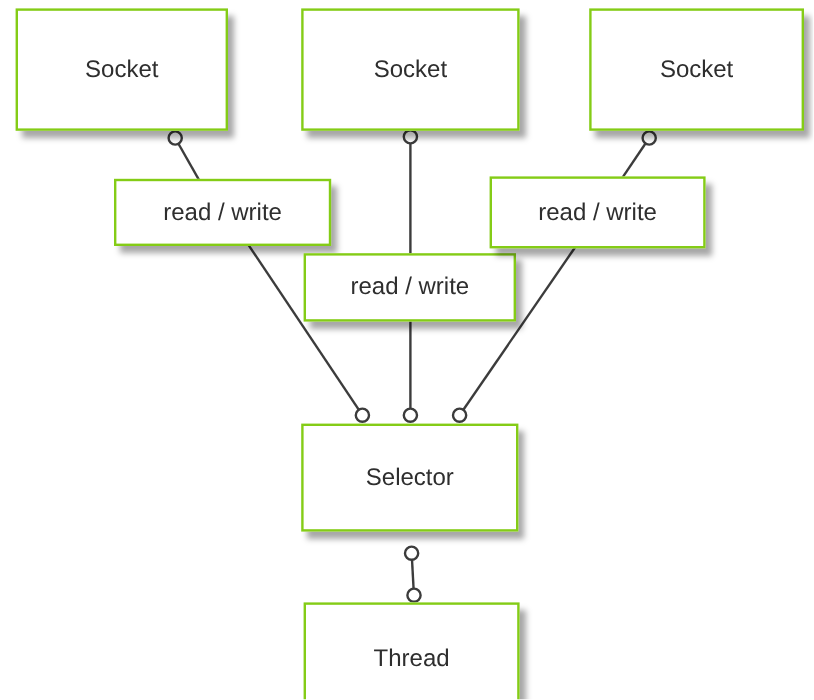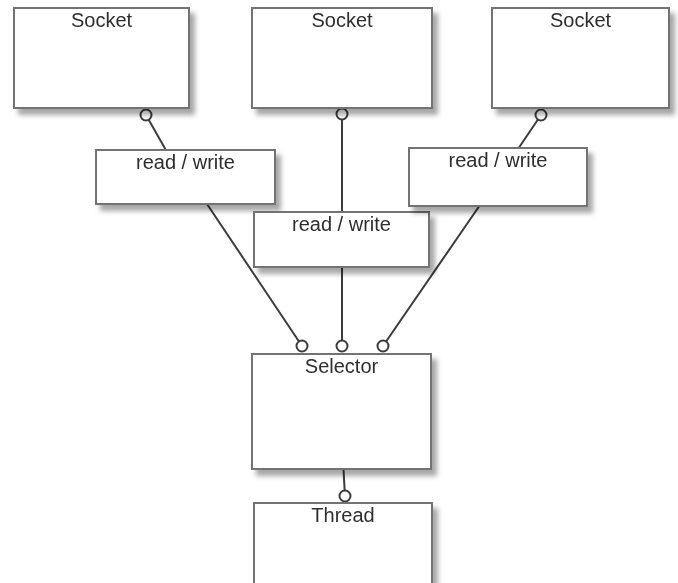--- a/index.html
+++ b/index.html
@@ -29,40 +29,40 @@
   }
   .connectors circle {
     fill: #ffffff;
     stroke: #3c3c3c;
     stroke-width: 2;
   }
   .node {
     position: absolute;
     box-sizing: border-box;
     background: #ffffff;
-    border: 2px solid #737373;
+    border: 2px solid #84cc16;
     box-shadow: 5px 6px 5px rgba(0, 0, 0, 0.35);
     display: flex;
-    align-items: flex-start;
+    align-items: center;
     justify-content: center;
     z-index: 2;
   }
   .node-label {
     font-family: "Liberation Sans", sans-serif;
     font-size: 20px;
     color: #2e2e2e;
     white-space: nowrap;
   }
   #node-socket-1 { left: 13px;  top: 7px;   width: 177px; height: 102px; }
   #node-socket-2 { left: 251px; top: 7px;   width: 182px; height: 102px; }
   #node-socket-3 { left: 491px; top: 7px;   width: 179px; height: 102px; }
   #node-rw-1     { left: 95px;  top: 149px; width: 181px; height: 56px; }
   #node-rw-2     { left: 253px; top: 211px; width: 177px; height: 57px; }
   #node-rw-3     { left: 408px; top: 147px; width: 180px; height: 60px; }
-  #node-selector { left: 251px; top: 353px; width: 181px; height: 117px; }
+  #node-selector { left: 251px; top: 353px; width: 181px; height: 90px; }
   #node-thread   { left: 253px; top: 502px; width: 180px; height: 95px; }
 </style>
 </head>
 <body>
 
 <div class="canvas">
 
   <svg class="connectors" viewBox="0 0 678 583" xmlns="http://www.w3.org/2000/svg">
 
     <line x1="146" y1="115" x2="167" y2="152"></line>

